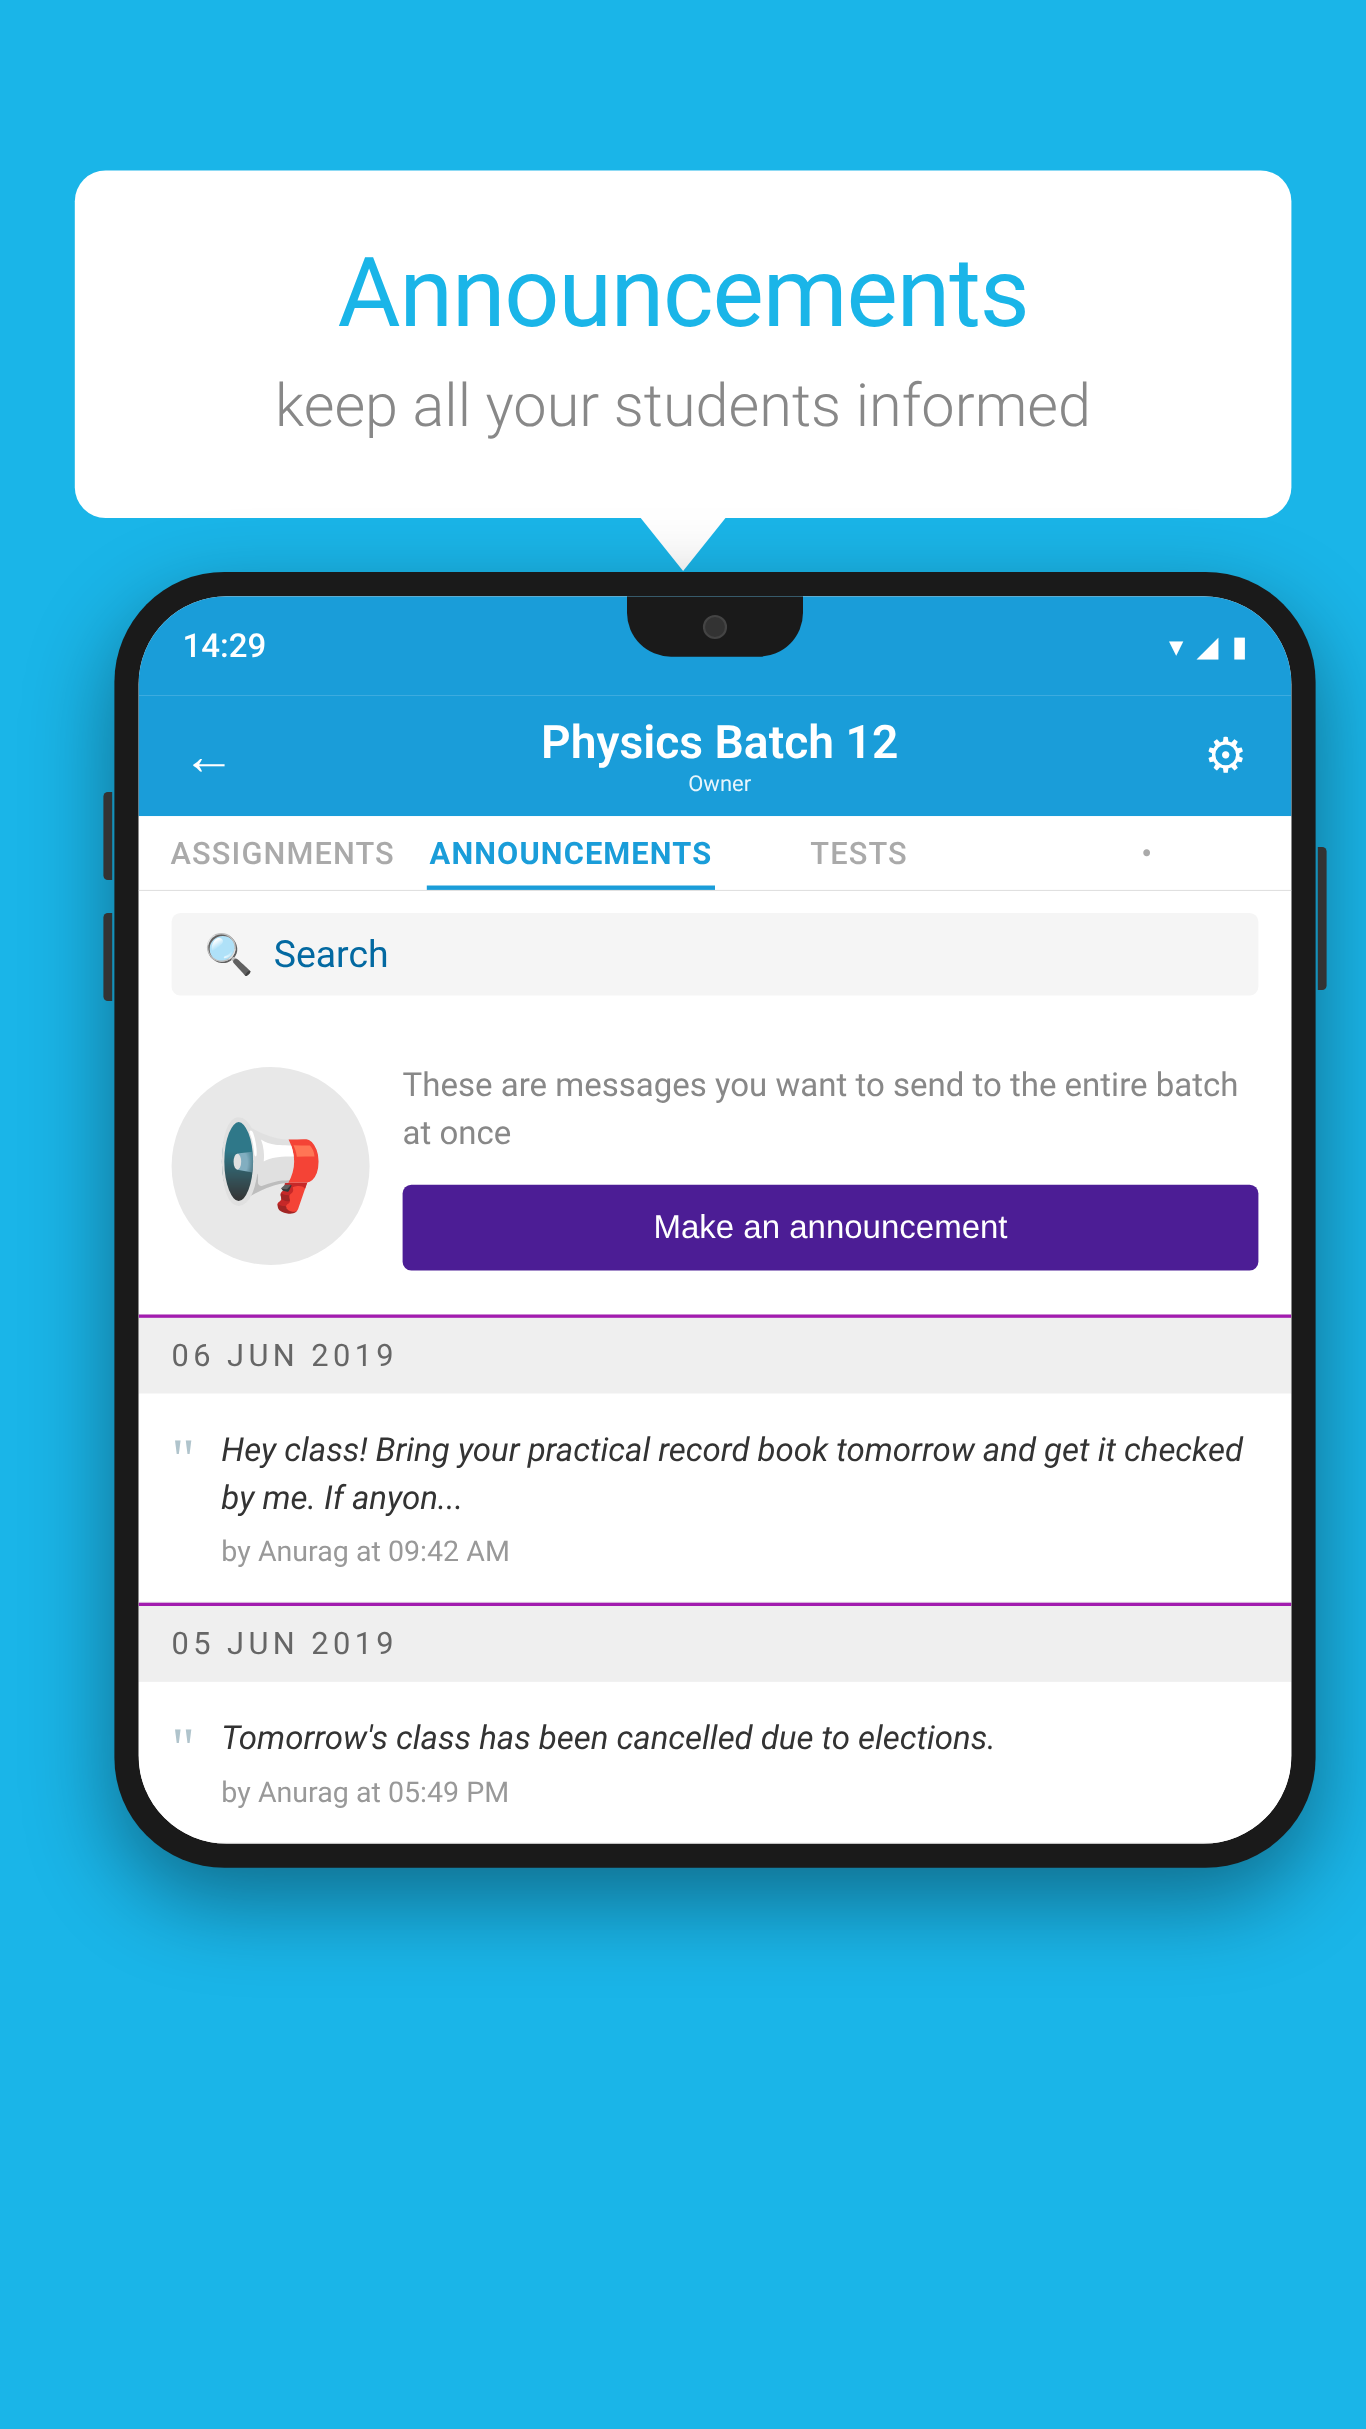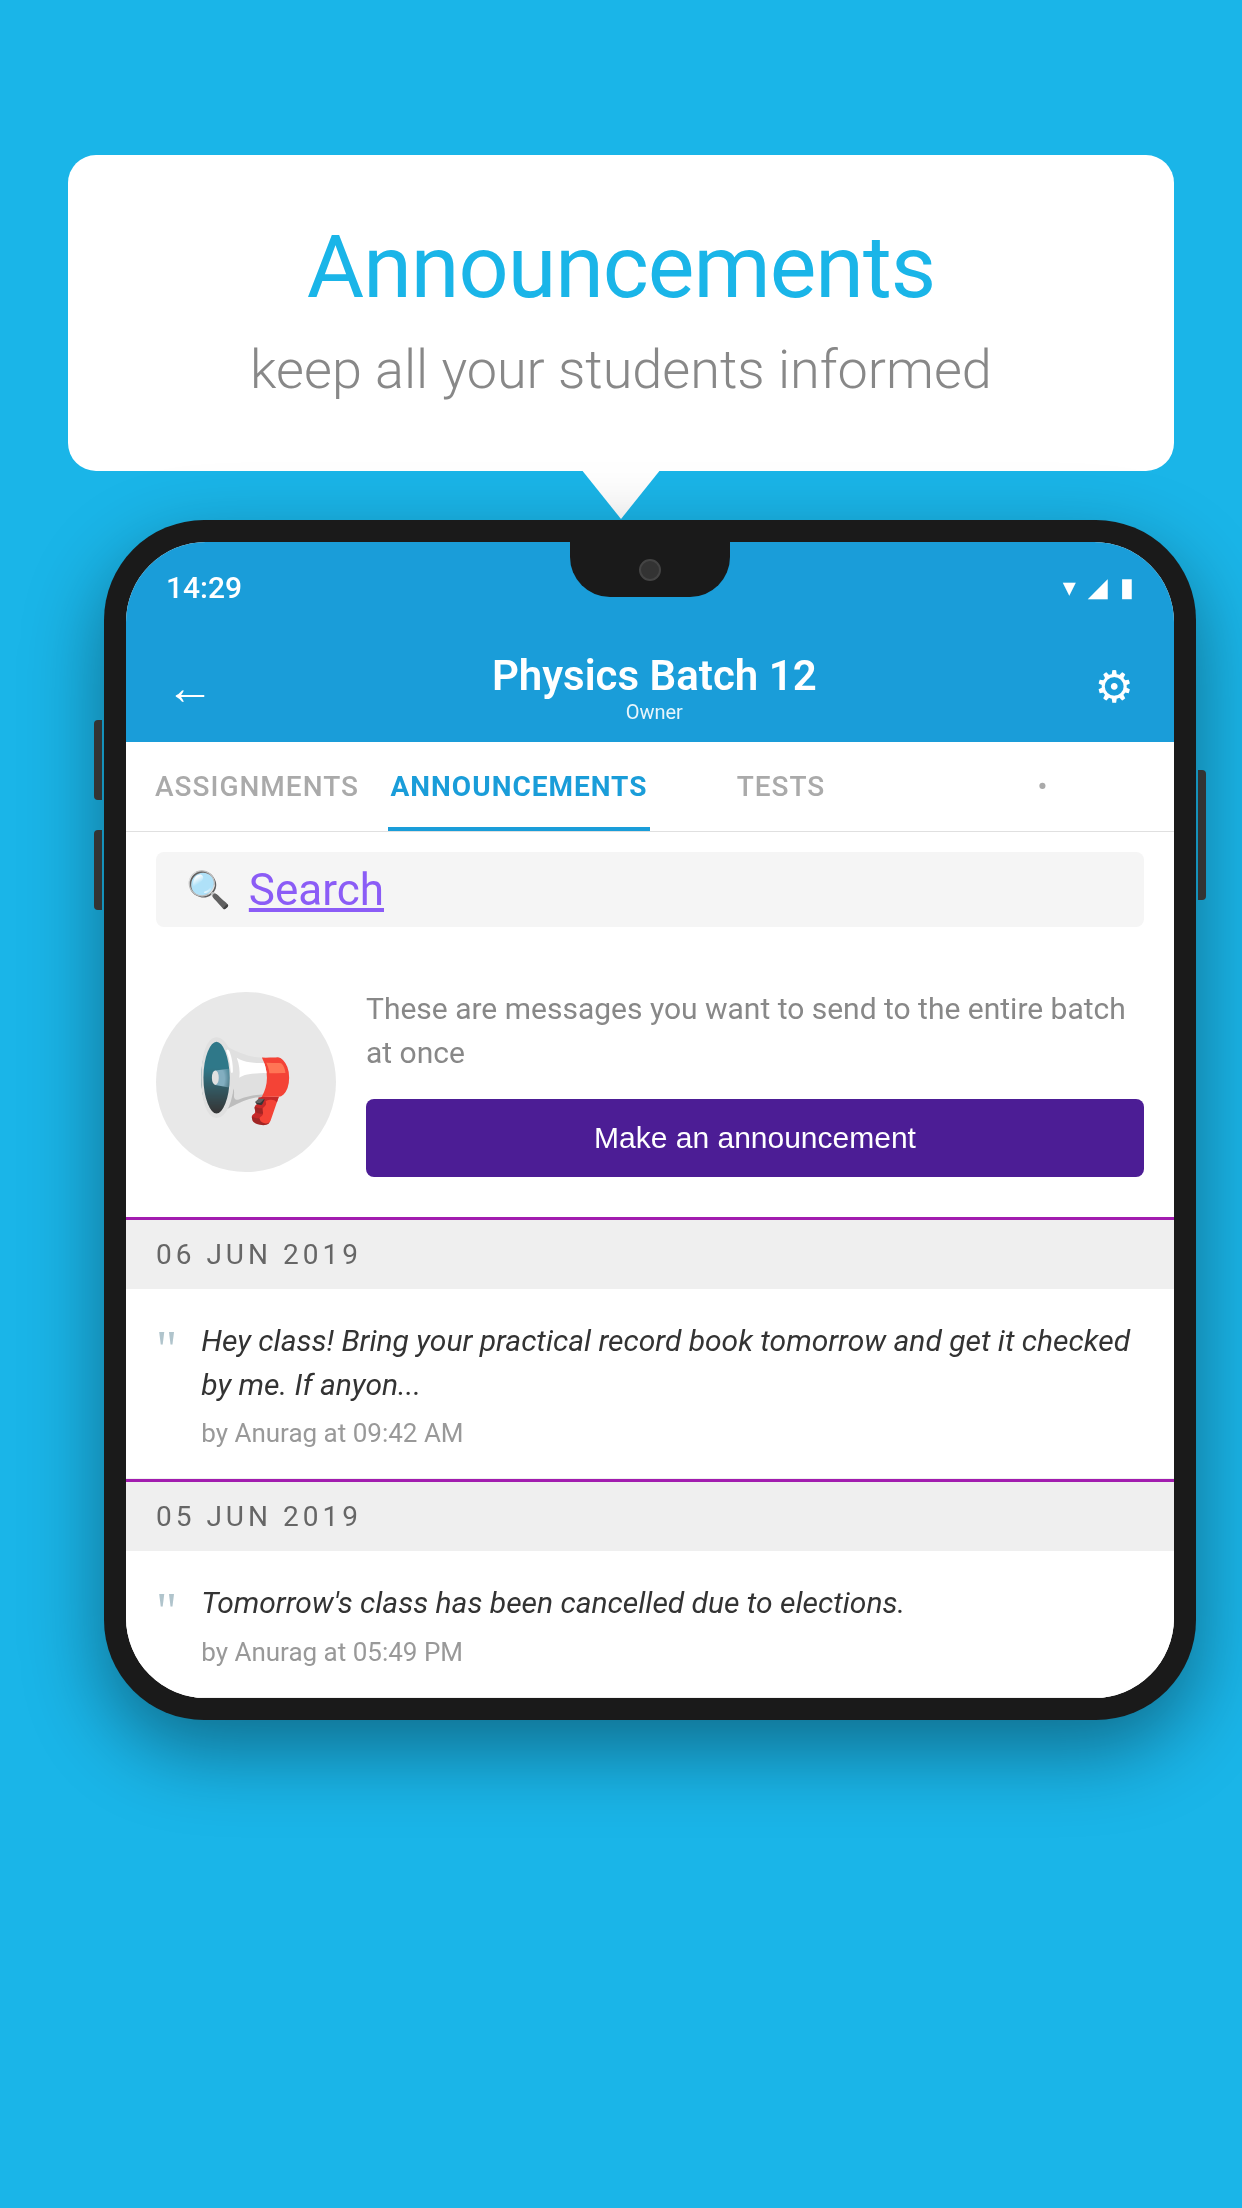--- a/index.html
+++ b/index.html
@@ -171,21 +171,21 @@
     .gear-icon {
       color: white;
       font-size: 44px;
     }
 
     
     .tabs-bar {
       background: white;
       display: flex;
       align-items: center;
-      height: 90px;
+      height: 68px;
       border-bottom: 1px solid #e0e0e0;
     }
 
     .tab-item {
       flex: 1;
       text-align: center;
       font-size: 28px;
       font-weight: 500;
       color: #aaa;
       height: 100%;
@@ -227,23 +227,22 @@
       padding: 0 30px;
       gap: 18px;
     }
 
     .search-icon-wrap {
       color: #999;
       font-size: 36px;
     }
 
     .search-placeholder {
-      color: #8b5cf6;
-      font-size: 44px;
-      text-decoration: underline;
+      color: #0369a1;
+      font-size: 34px;
     }
 
     
     .announcement-prompt {
       background: white;
       padding: 40px 30px;
       display: flex;
       align-items: center;
       gap: 30px;
     }

